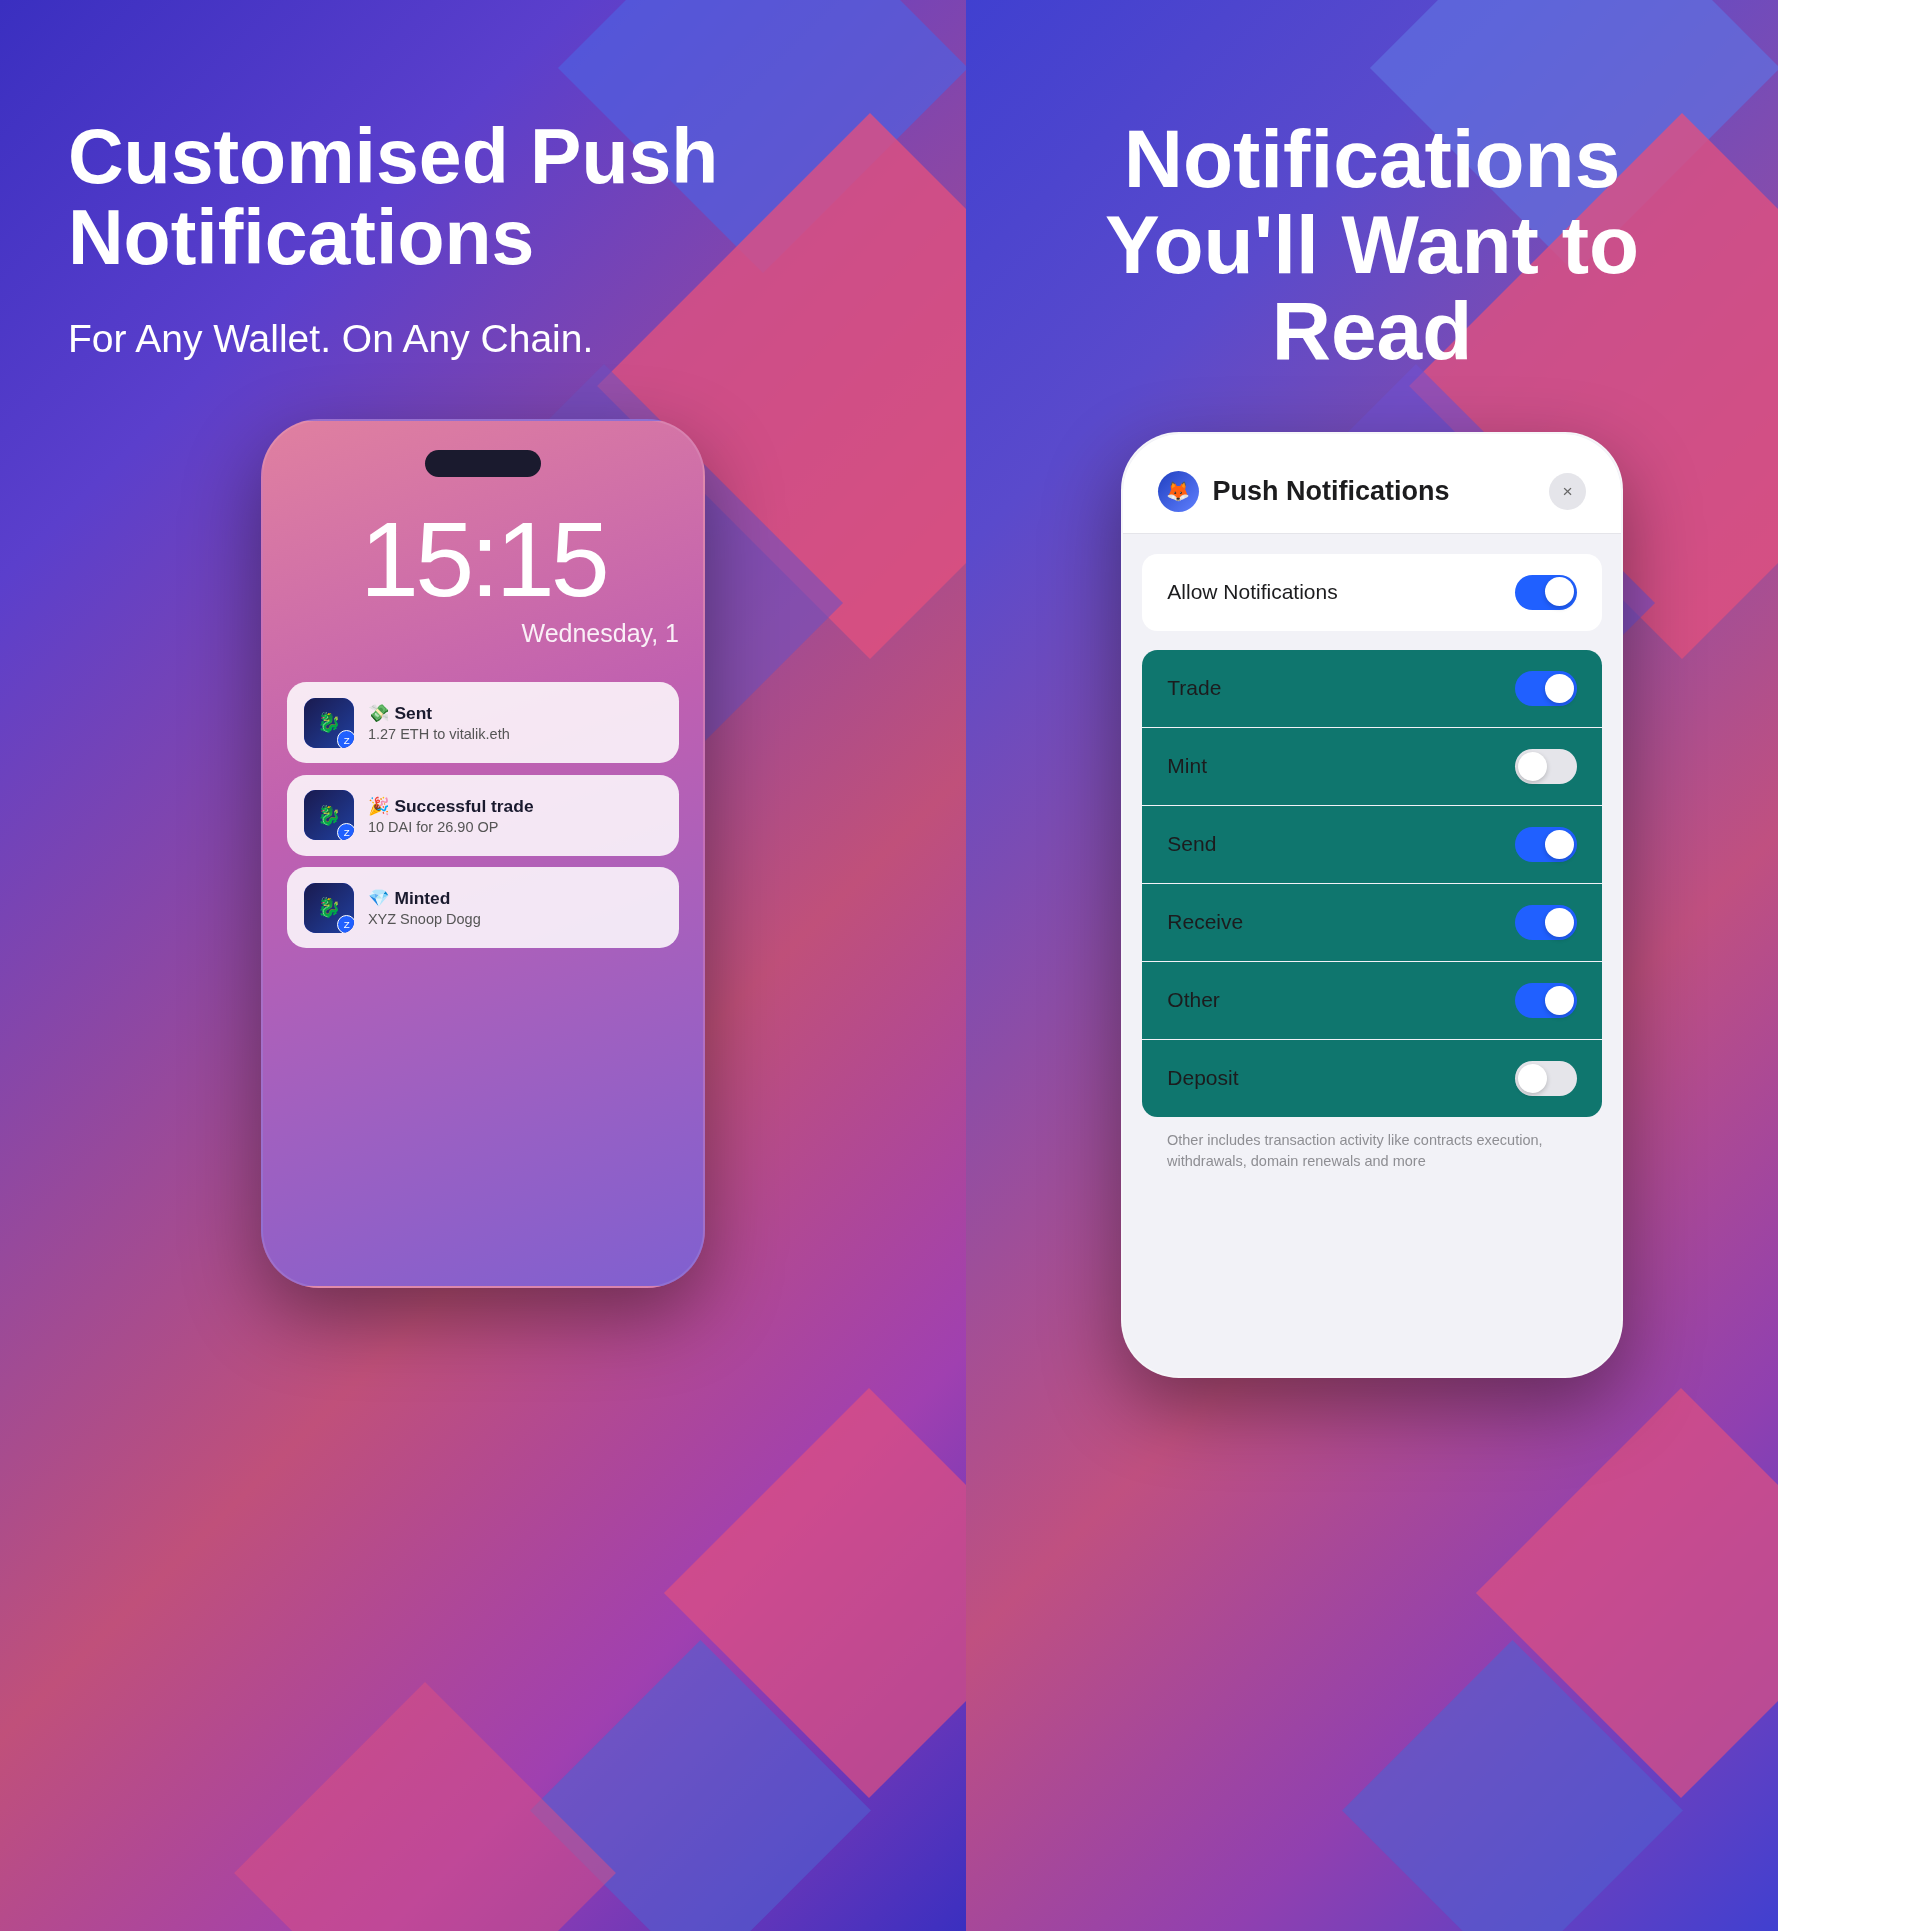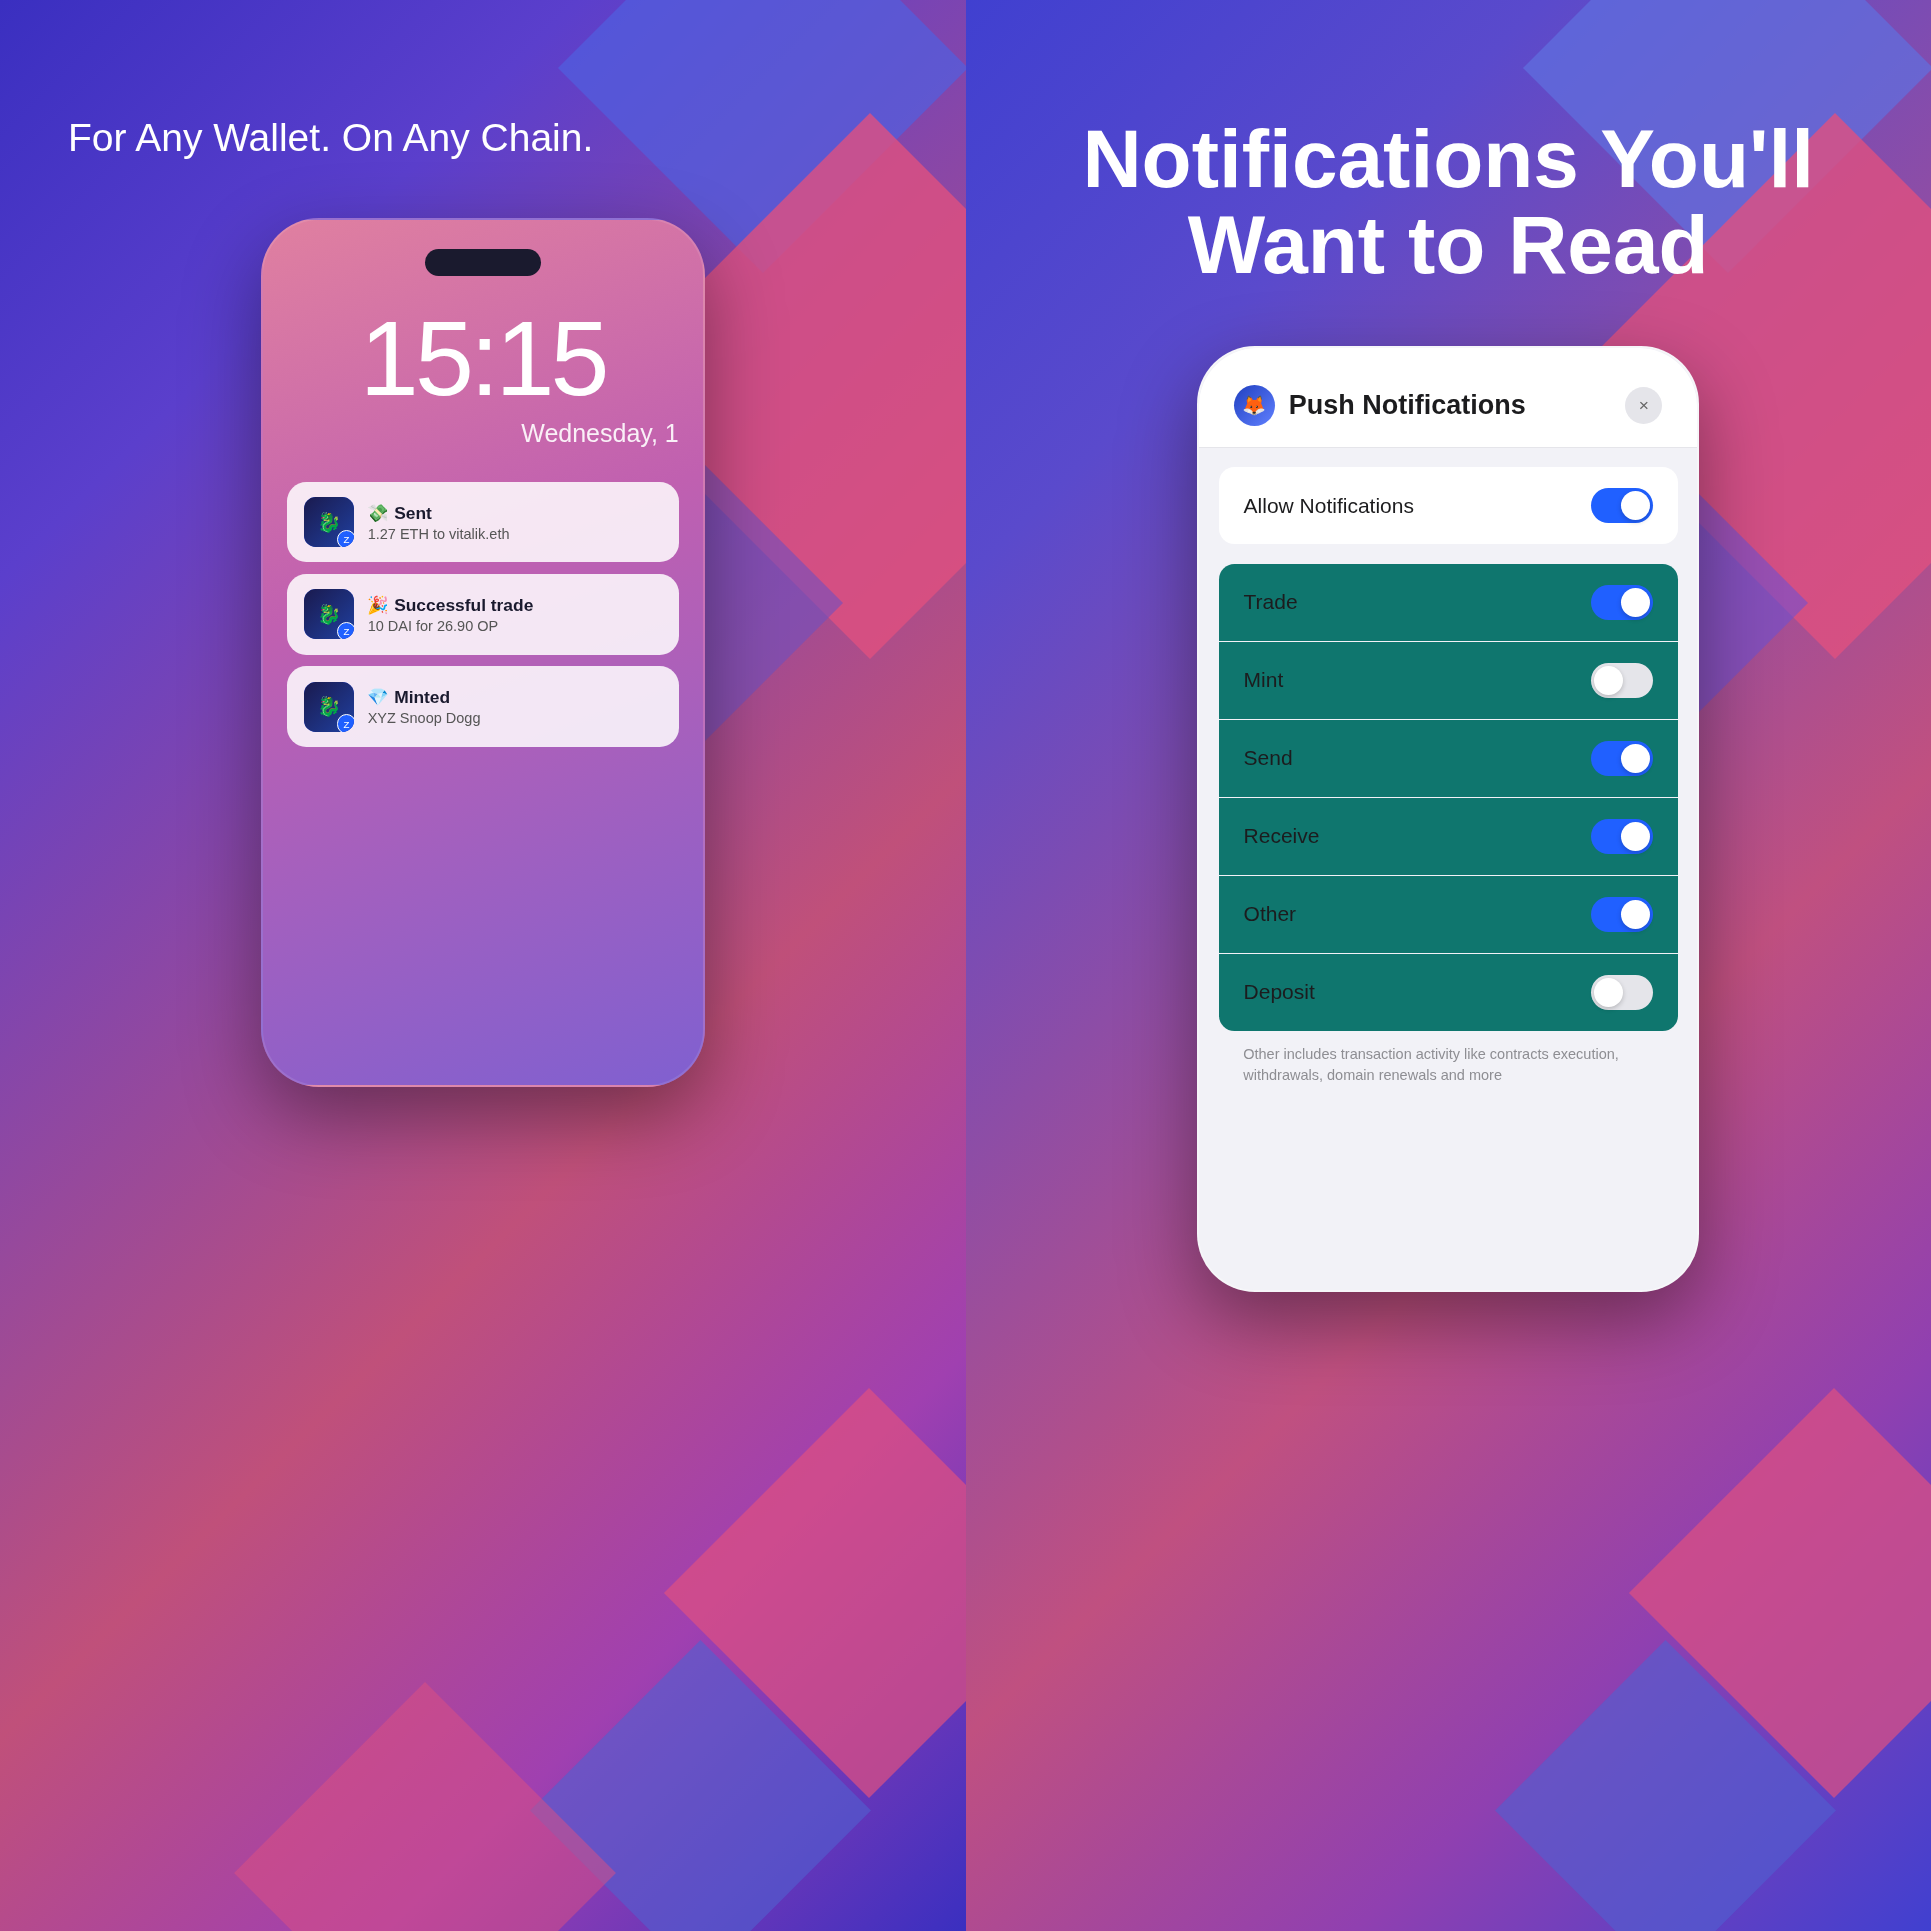--- a/index.html
+++ b/index.html
@@ -19,21 +19,21 @@
       position: relative;
       overflow: hidden;
       display: flex;
       flex-direction: column;
       align-items: flex-start;
       padding: 116px 68px 0 68px;
     }
 
     
     .right-panel {
-      width: 966px;
+      width: 812px;
       height: 1931px;
       background: linear-gradient(135deg, #4040d0 0%, #5a4acc 20%, #c05080 60%, #9040b0 80%, #4040d0 100%);
       position: relative;
       overflow: hidden;
       display: flex;
       flex-direction: column;
       align-items: center;
       padding: 116px 58px 0 58px;
     }
 
@@ -414,20 +414,21 @@
 
 <div class="left-panel">
 
   <div class="geo-shape left-shape1"></div>
   <div class="geo-shape left-shape2"></div>
   <div class="geo-shape left-shape3"></div>
   <div class="geo-shape left-shape4"></div>
   <div class="geo-shape left-shape5"></div>
   <div class="geo-shape left-shape6"></div>
 
+  <h1 class="main-heading">Customised Push Notifications</h1>
   <p class="sub-heading">For Any Wallet. On Any Chain.</p>
 
   <div class="phone-mockup-left">
     <div class="phone-notch"></div>
     <div class="phone-time">15:15</div>
     <div class="phone-date">Wednesday, 1</div>
 
     <div class="notification-card">
       <div class="notif-icon">
         <div class="notif-icon-img">🐉</div>

